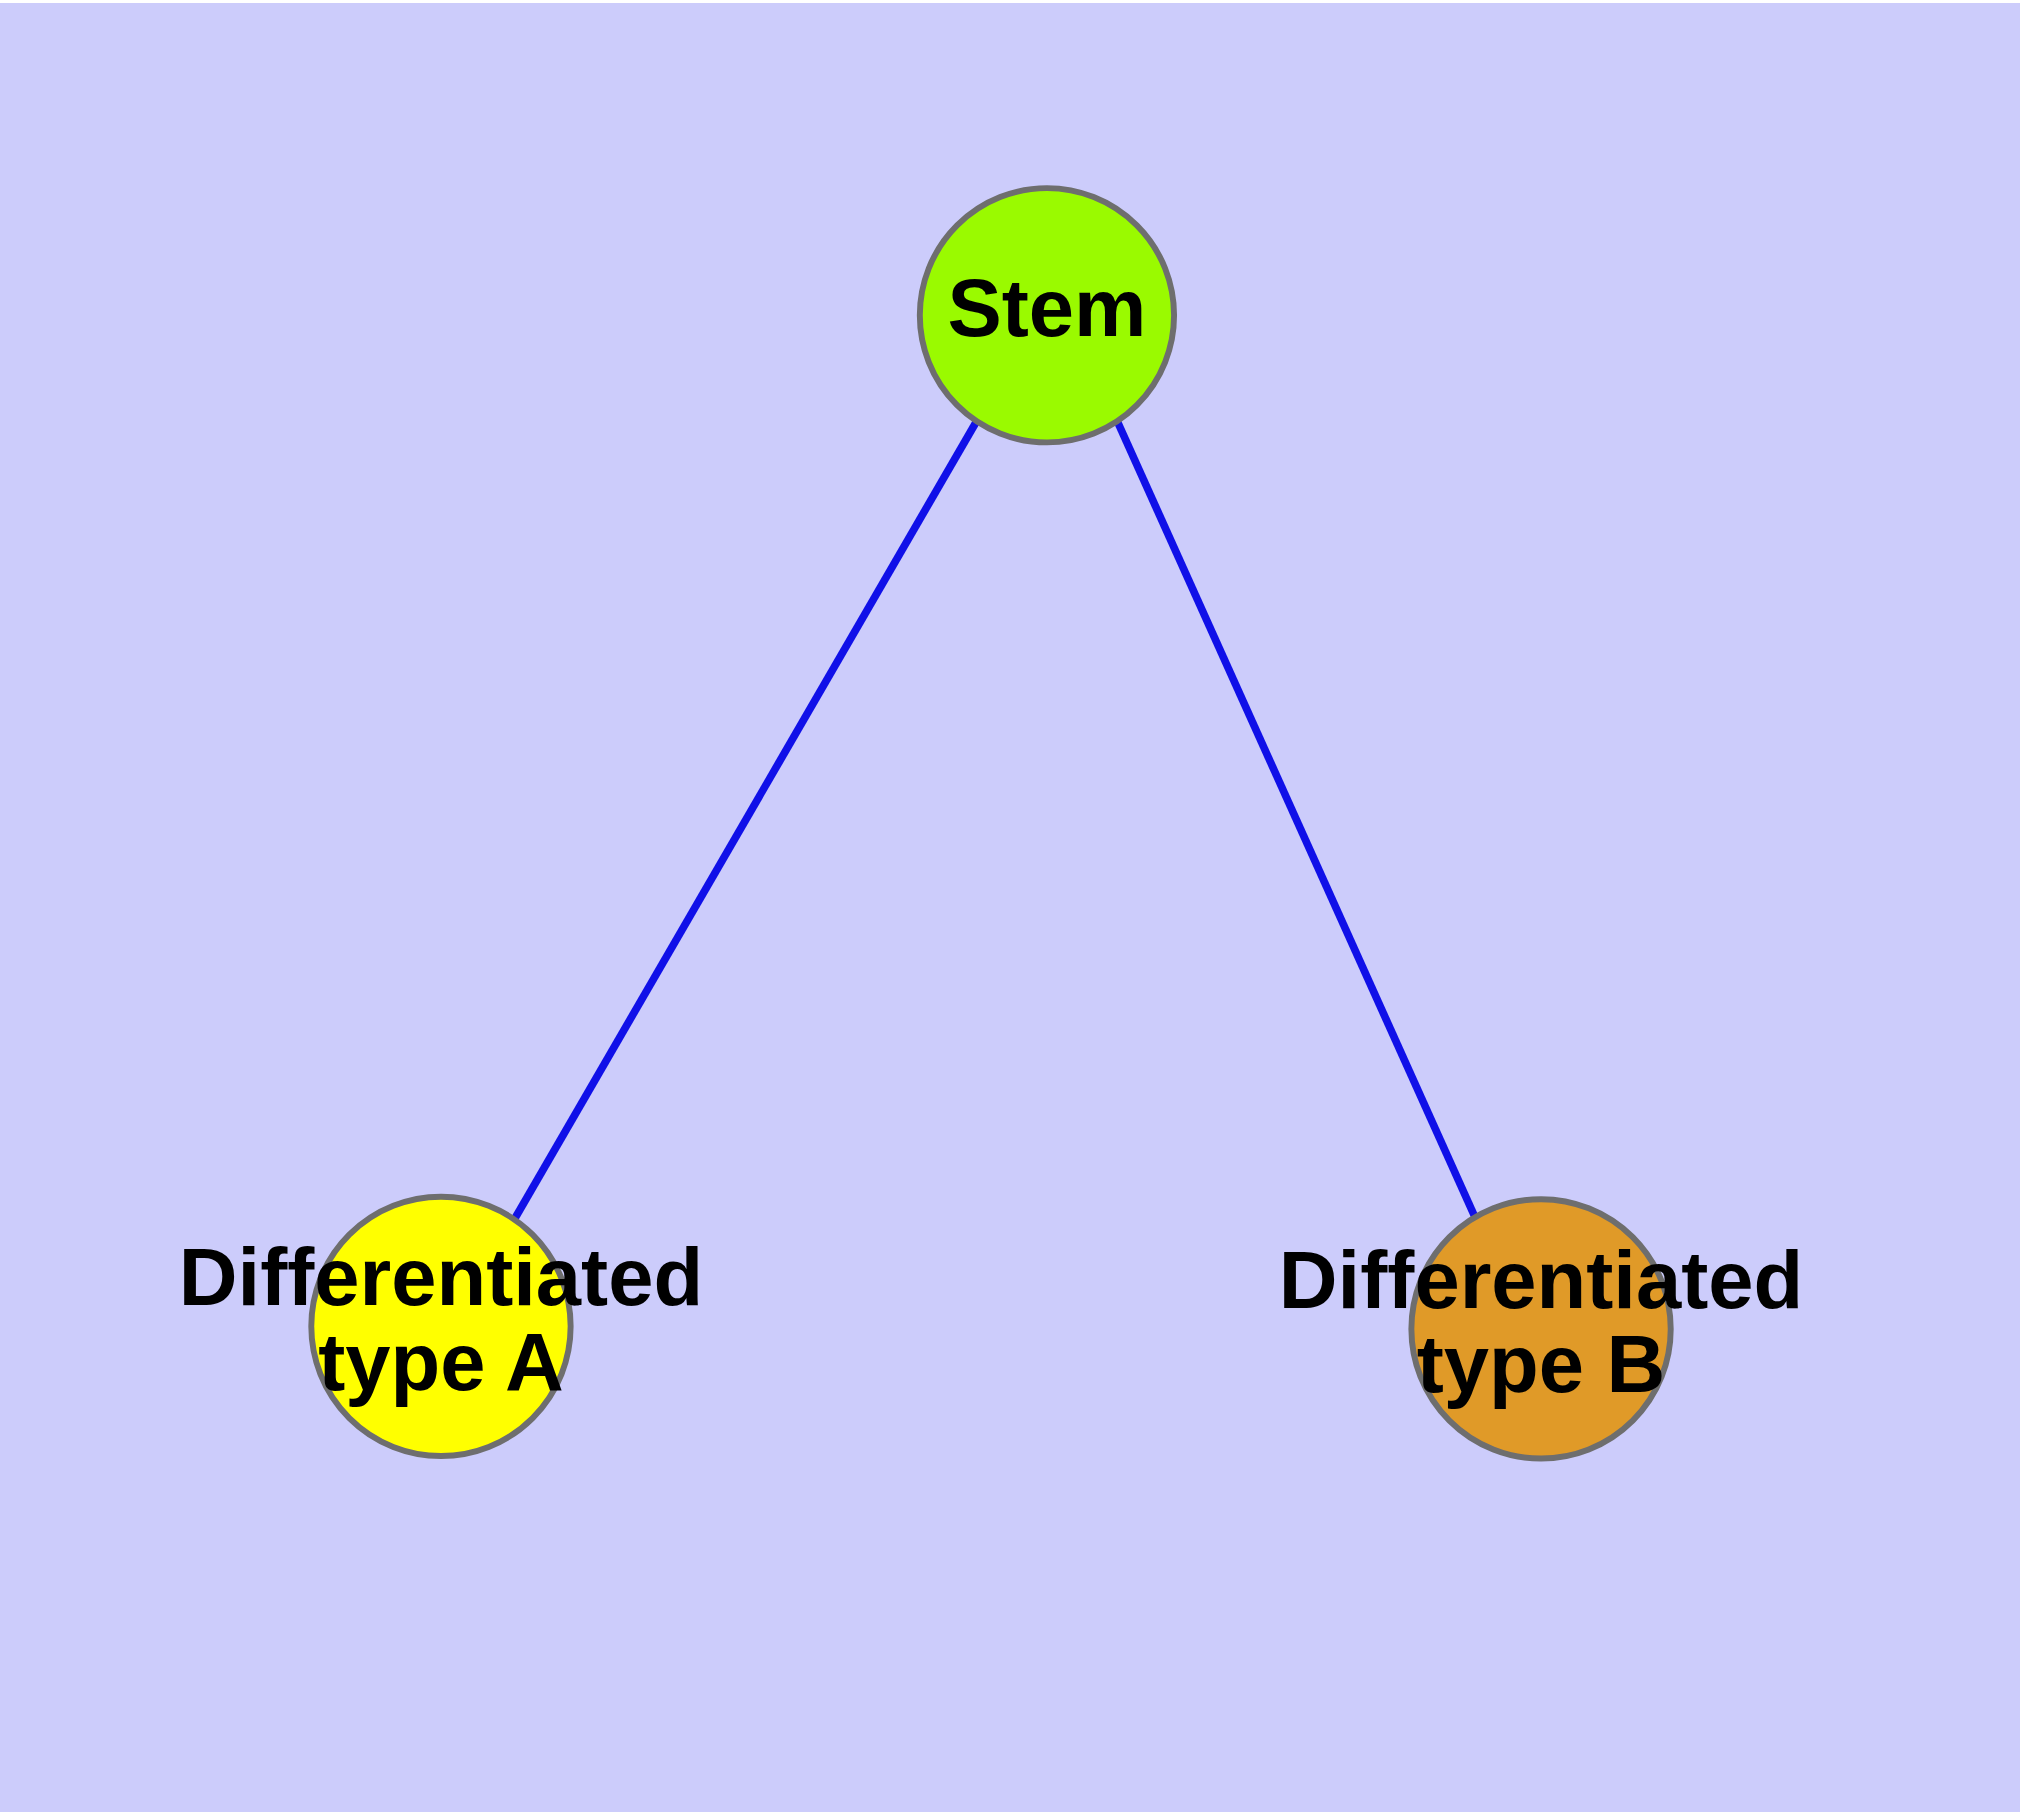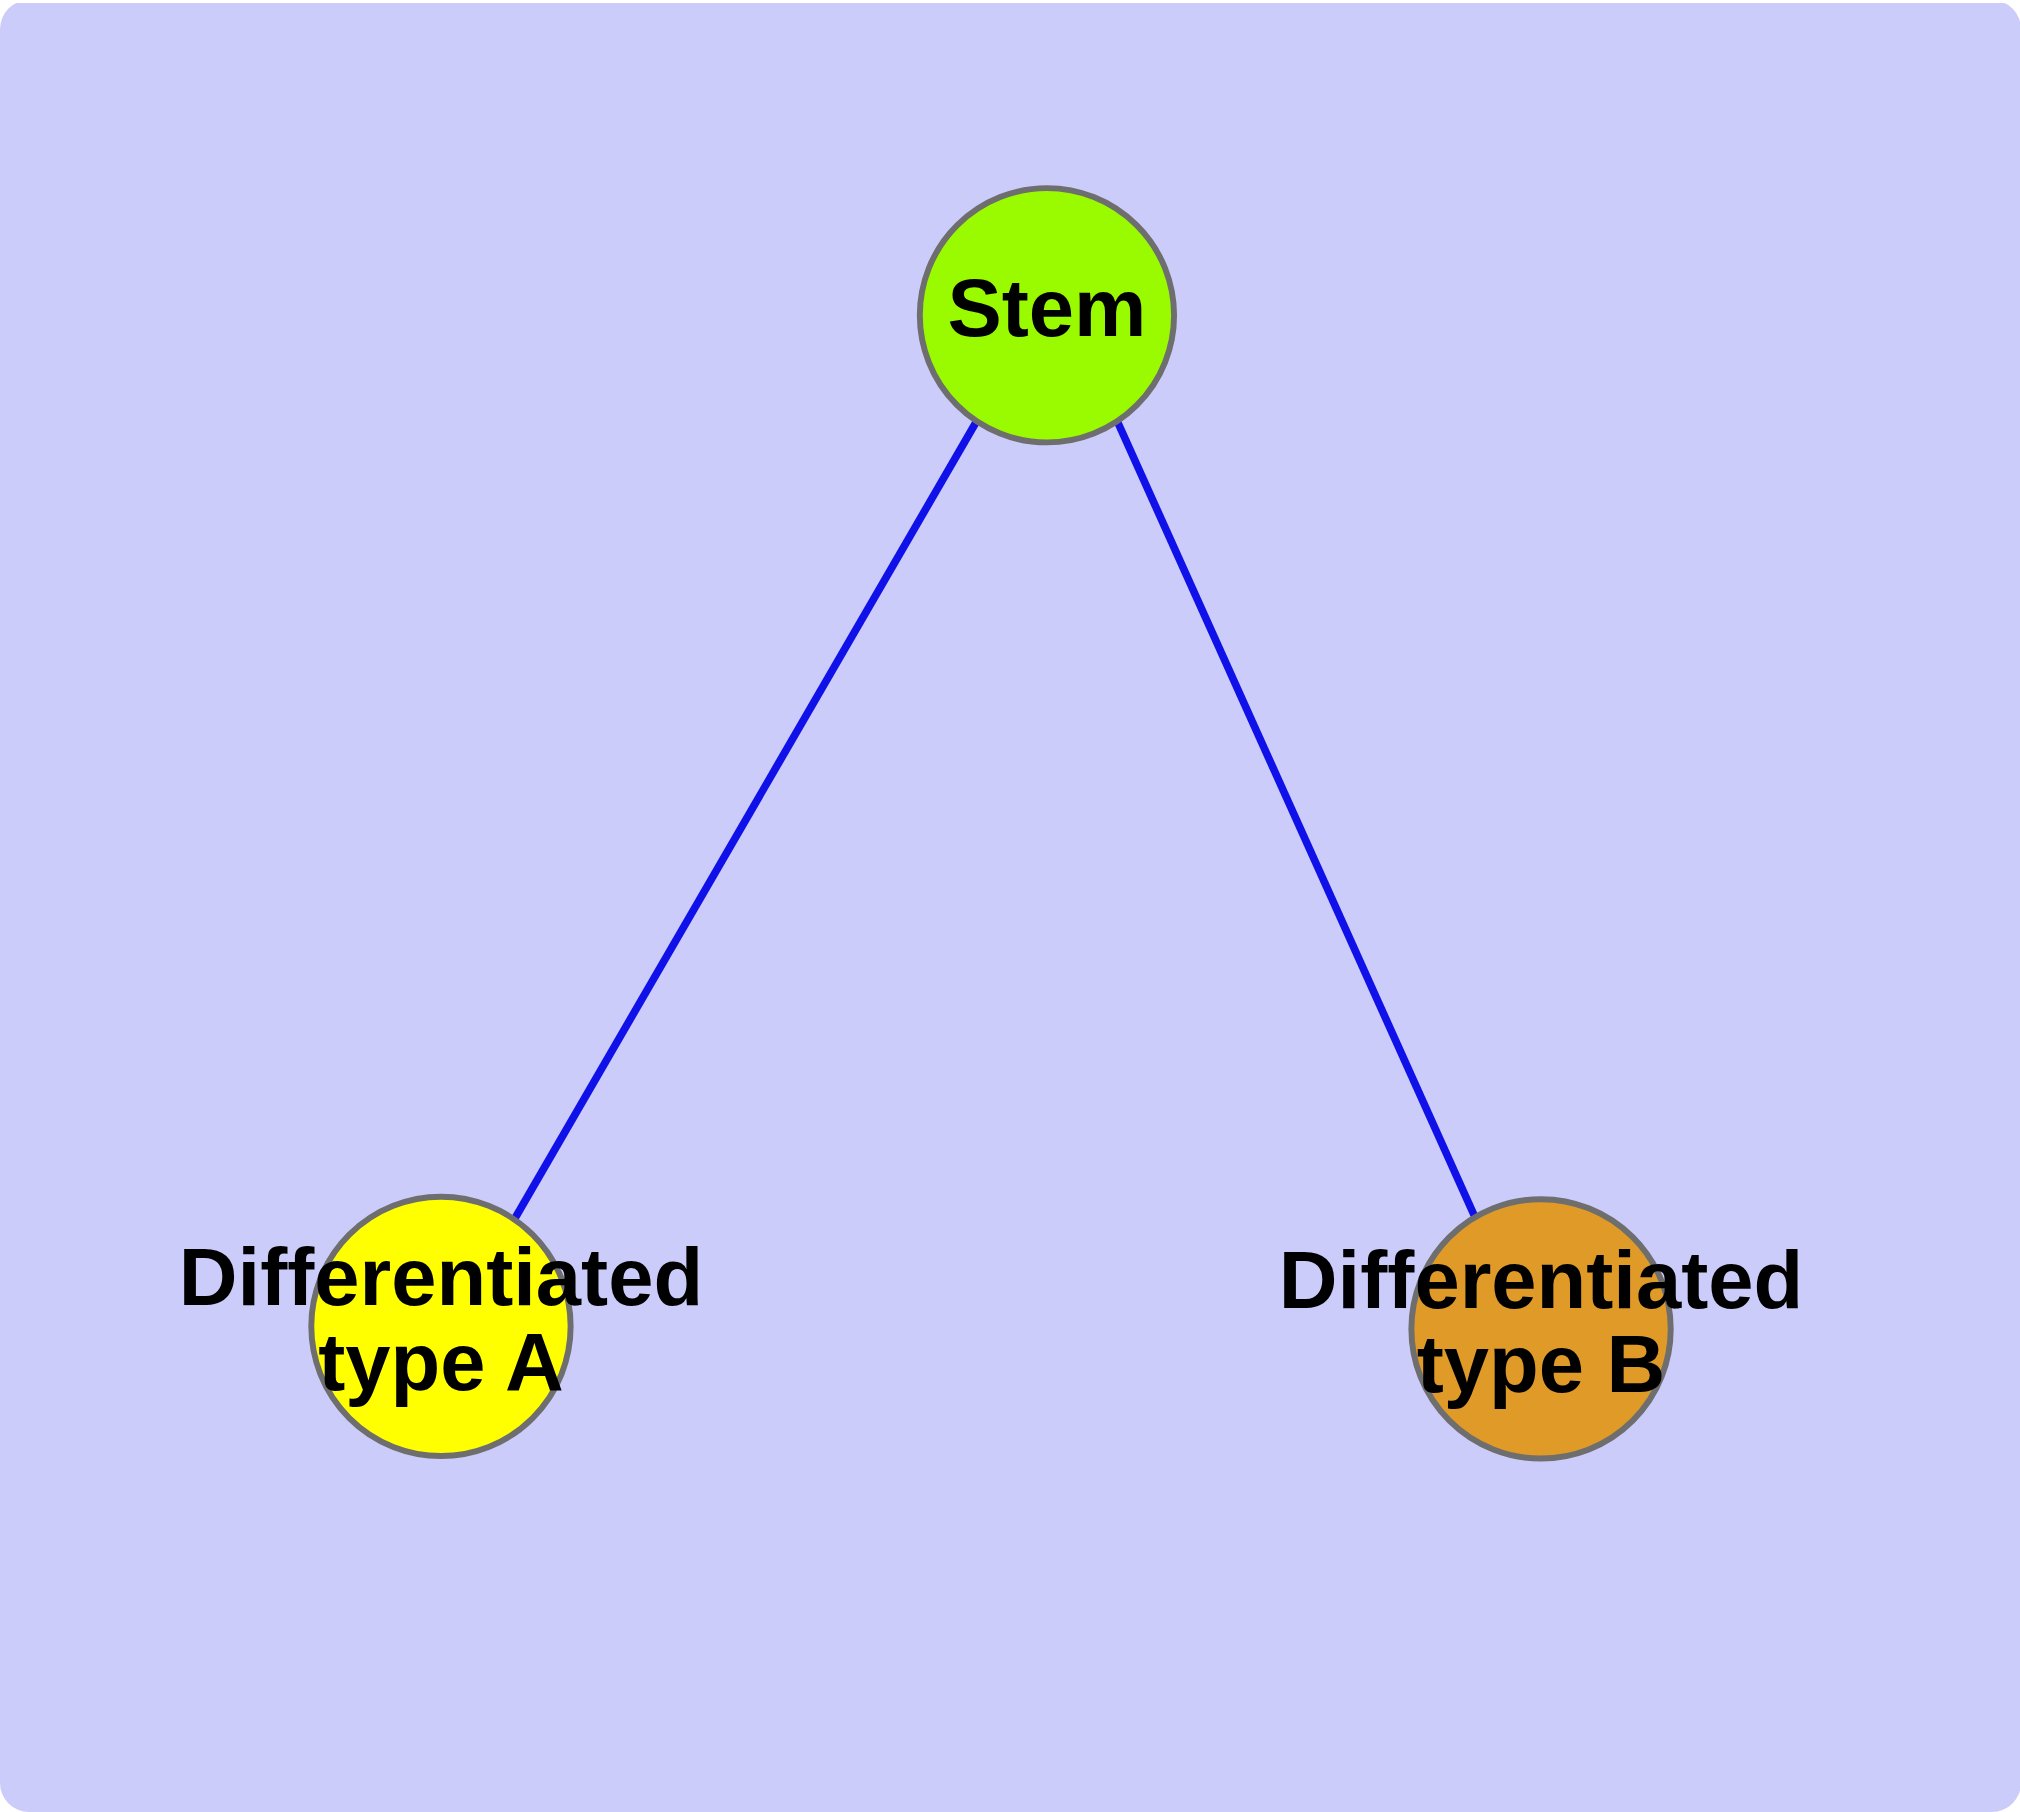--- a/index.html
+++ b/index.html
@@ -42,21 +42,21 @@
     font-size: 96px;
     fill: #000000;
     text-anchor: middle;
     dominant-baseline: middle;
     white-space: pre;
   }
 </style>
 </head>
 <body>
 
-<div id="canvas" style="width: 2021px; height: 1812px; background: rgb(255, 255, 255); border-radius: 29px;">
+<div id="canvas" style="width: 2021px; height: 1812px; background: rgb(255, 255, 255);">
 
   <div id="plot-background" style="background: rgb(204, 204, 251); width: 2021px; height: 1809px;"></div>
 
   <svg id="graph-svg" viewBox="0 0 2384 2138">
 
     <g id="edges-group">
         <line x1="1152" y1="497" x2="607" y2="1438" stroke="#1010E8" stroke-width="9" class="edge-line"></line>
         <line x1="1318" y1="497" x2="1740" y2="1436" stroke="#1010E8" stroke-width="9" class="edge-line"></line>
       </g>
     <g id="nodes-group">

